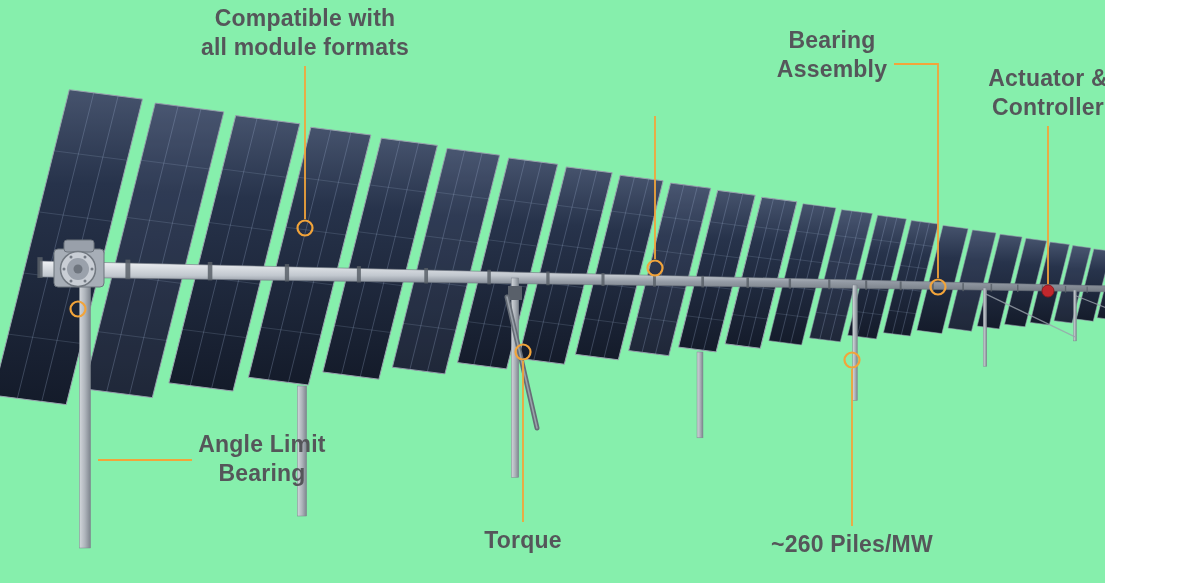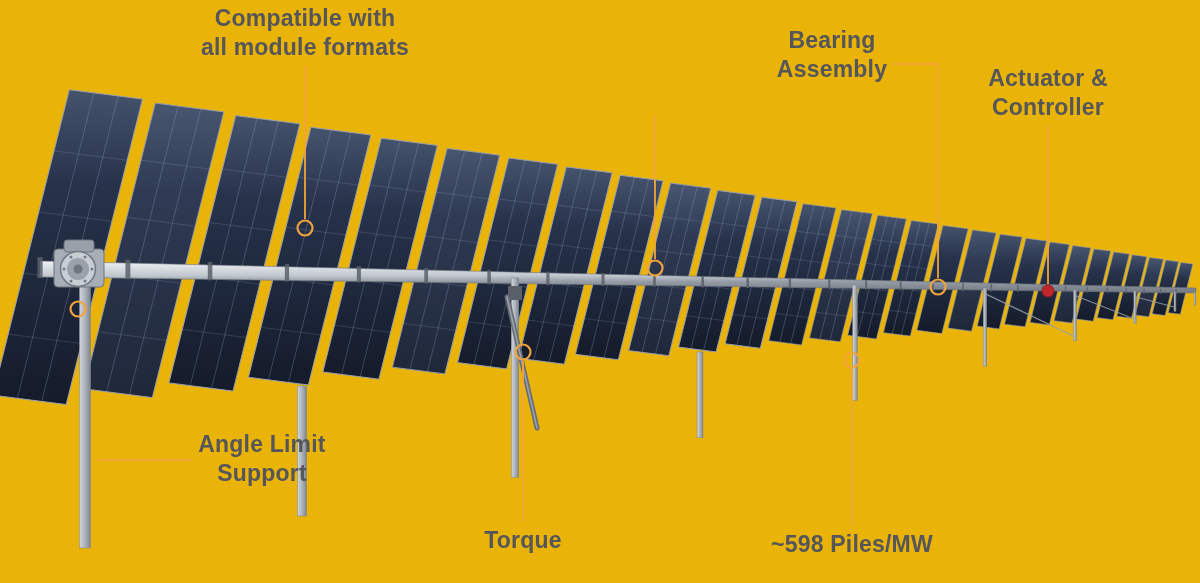--- a/index.html
+++ b/index.html
@@ -1,17 +1,17 @@
 <!DOCTYPE html>
 <html><head>
 <meta charset="utf-8">
 <style>
   html,body{margin:0;padding:0;background:#ffffff;}
   body{font-family:"Liberation Sans",sans-serif;}
-  .stage{position:relative;width:1200px;height:583px;overflow:hidden;background:#eab308;}
+  .stage{position:relative;width:1105px;height:583px;overflow:hidden;background:#86efac;}
   svg.layer{position:absolute;left:0;top:0;width:1200px;height:583px;}
   .label{
     position:absolute;
     font-weight:700;
     font-size:23px;
     line-height:1.26;
     color:#55565A;
     text-align:center;
     white-space:pre-line;
     letter-spacing:.2px;
@@ -260,17 +260,17 @@
     <circle cx="1048" cy="291" r="6" fill="#C1272D" stroke="#8F1B1F" stroke-width="1"></circle>
   </svg>
 
   <div class="label" style="left:135px;top:4px;width:340px">Compatible with
 all module formats</div>
   <div class="label" style="left:958px;top:64px;width:180px">Actuator &amp;
 Controller</div>
   <div class="label" style="left:752px;top:26px;width:160px">Bearing
 Assembly</div>
   <div class="label" style="left:167px;top:430px;width:190px">Angle Limit
-Support</div>
+Bearing</div>
   <div class="label" style="left:443px;top:526px;width:160px">Torque</div>
-  <div class="label" style="left:742px;top:530px;width:220px">~598 Piles/MW</div>
+  <div class="label" style="left:742px;top:530px;width:220px">~260 Piles/MW</div>
 
 </div>
 
 </body></html>

